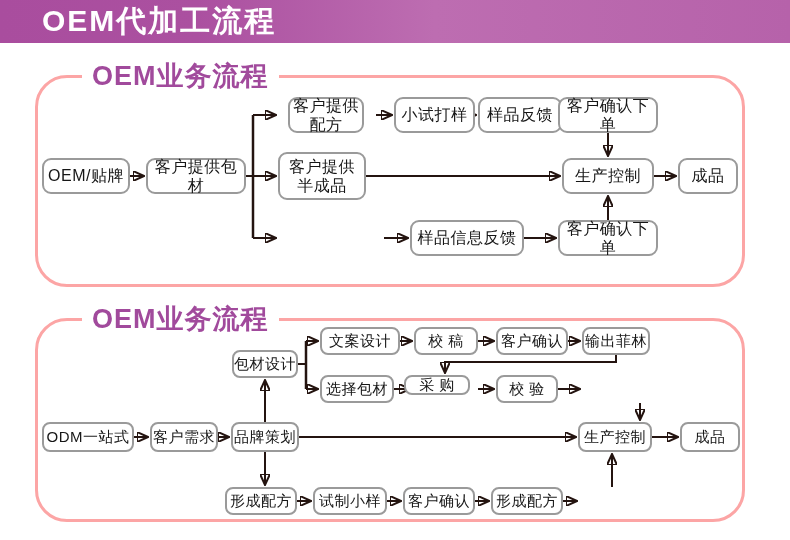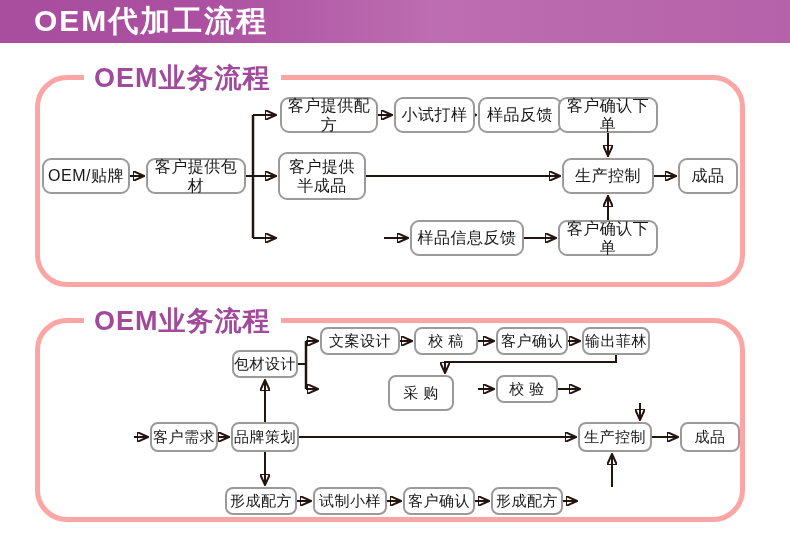--- a/index.html
+++ b/index.html
@@ -1,23 +1,23 @@
 <!DOCTYPE html>
 <html><head>
 <meta charset="utf-8">
 <style>
   html,body{margin:0;padding:0;background:#ffffff;font-family:"Liberation Sans",sans-serif;}
   #stage{position:relative;width:790px;height:540px;background:#ffffff;overflow:hidden;}
 
   .titlebar{position:absolute;left:0;top:0;width:790px;height:43px;
     background:linear-gradient(90deg,#a94d9e 0%,#ab50a0 25%,#bd6db1 55%,#b662aa 100%);
     display:flex;align-items:center;}
-  .titlebar h1{margin:4px;padding-left:30px;font-size:30px;font-weight:bold;color:#ffffff;letter-spacing:2px;}
+  .titlebar h1{margin:12px;padding-left:30px;font-size:30px;font-weight:bold;color:#ffffff;letter-spacing:2px;}
 
-  .panel{position:absolute;left:35px;width:710px;border:5px solid #fca5a5;border-radius:32px;
+  .panel{position:absolute;left:35px;width:710px;border:3px solid #fca5a5;border-radius:32px;
     box-sizing:border-box;background:transparent;z-index:0;}
   #panel1{top:75px;height:212px;}
   #panel2{top:318px;height:204px;}
   .panel-label{position:absolute;top:-23px;left:44px;height:42px;line-height:42px;padding:0 10px;
     background:#ffffff;color:#a14a9c;font-size:27px;font-weight:bold;letter-spacing:1px;}
 
   svg.connectors{position:absolute;left:0;top:0;z-index:1;}
   svg.connectors path, svg.connectors line{stroke:#241410;stroke-width:2;fill:none;}
   svg.connectors .thick{stroke-width:2.5;}
 
@@ -92,41 +92,43 @@
       <line x1="387" y1="501" x2="400" y2="501" marker-end="url(#ah)"></line>
       <line x1="475" y1="501" x2="488" y2="501" marker-end="url(#ah)"></line>
       <line x1="563" y1="501" x2="576" y2="501" marker-end="url(#ah)"></line>
       <line x1="612" y1="487" x2="612" y2="455" marker-end="url(#ah)"></line>
     </g>
   </svg>
 
   <div class="layer">
     <div class="node" style="left:42px;top:158px;width:88px;height:36px">OEM/贴牌</div>
     <div class="node" style="left:146px;top:158px;width:100px;height:36px">客户提供包材</div>
-    <div class="node" style="left:280px;top:97px;width:98px;height:36px">客户提供配方</div>
+    <div class="node" style="left:288px;top:97px;width:76px;height:36px">客户提供配方</div>
     <div class="node" style="left:394px;top:97px;width:81px;height:36px">小试打样</div>
     <div class="node" style="left:478px;top:97px;width:84px;height:36px">样品反馈</div>
     <div class="node" style="left:558px;top:97px;width:100px;height:36px">客户确认下单</div>
     <div class="node" style="left:278px;top:152px;width:88px;height:48px">客户提供
 半成品</div>
     <div class="node" style="left:562px;top:158px;width:92px;height:36px">生产控制</div>
     <div class="node" style="left:678px;top:158px;width:60px;height:36px">成品</div>
     <div class="node" style="left:410px;top:220px;width:114px;height:36px">样品信息反馈</div>
     <div class="node" style="left:558px;top:220px;width:100px;height:36px">客户确认下单</div>
   </div>
 
   <div class="layer">
+    <div class="node p2" style="left:42px;top:422px;width:92px;height:30px">ODM一站式</div>
     <div class="node p2" style="left:150px;top:422px;width:68px;height:30px">客户需求</div>
     <div class="node p2" style="left:231px;top:422px;width:68px;height:30px">品牌策划</div>
     <div class="node p2" style="left:232px;top:350px;width:66px;height:28px">包材设计</div>
     <div class="node p2" style="left:320px;top:327px;width:80px;height:28px">文案设计</div>
     <div class="node p2" style="left:414px;top:327px;width:64px;height:28px">校 稿</div>
     <div class="node p2" style="left:496px;top:327px;width:72px;height:28px">客户确认</div>
     <div class="node p2" style="left:582px;top:327px;width:68px;height:28px">输出菲林</div>
-    <div class="node p2" style="left:388px;top:375px;width:66px;height:36px">采 购</div>
+    <div class="node p2" style="left:320px;top:375px;width:74px;height:28px">选择包材</div>
+    <div class="node p2" style="left:404px;top:375px;width:66px;height:20px">采 购</div>
     <div class="node p2" style="left:496px;top:375px;width:62px;height:28px">校 验</div>
     <div class="node p2" style="left:578px;top:422px;width:74px;height:30px">生产控制</div>
     <div class="node p2" style="left:680px;top:422px;width:60px;height:30px">成品</div>
     <div class="node p2" style="left:225px;top:487px;width:72px;height:28px">形成配方</div>
     <div class="node p2" style="left:313px;top:487px;width:74px;height:28px">试制小样</div>
     <div class="node p2" style="left:403px;top:487px;width:72px;height:28px">客户确认</div>
     <div class="node p2" style="left:491px;top:487px;width:72px;height:28px">形成配方</div>
   </div>
 
 </div>

